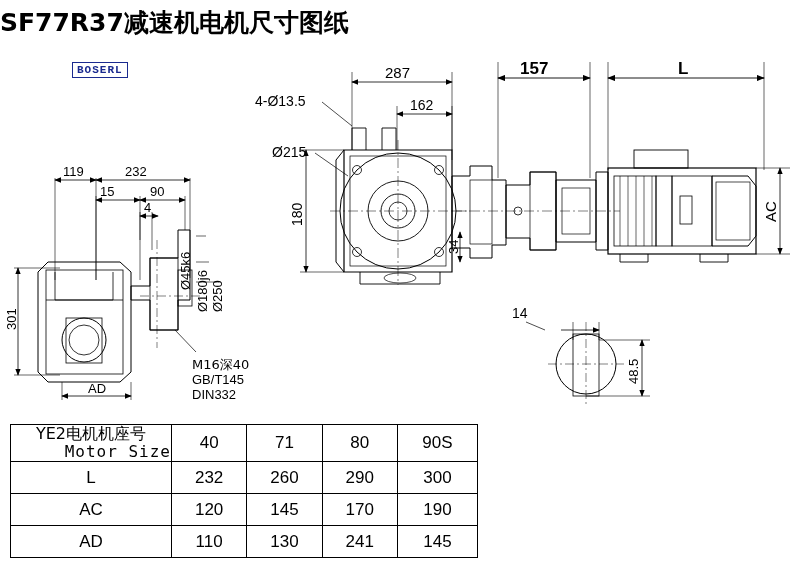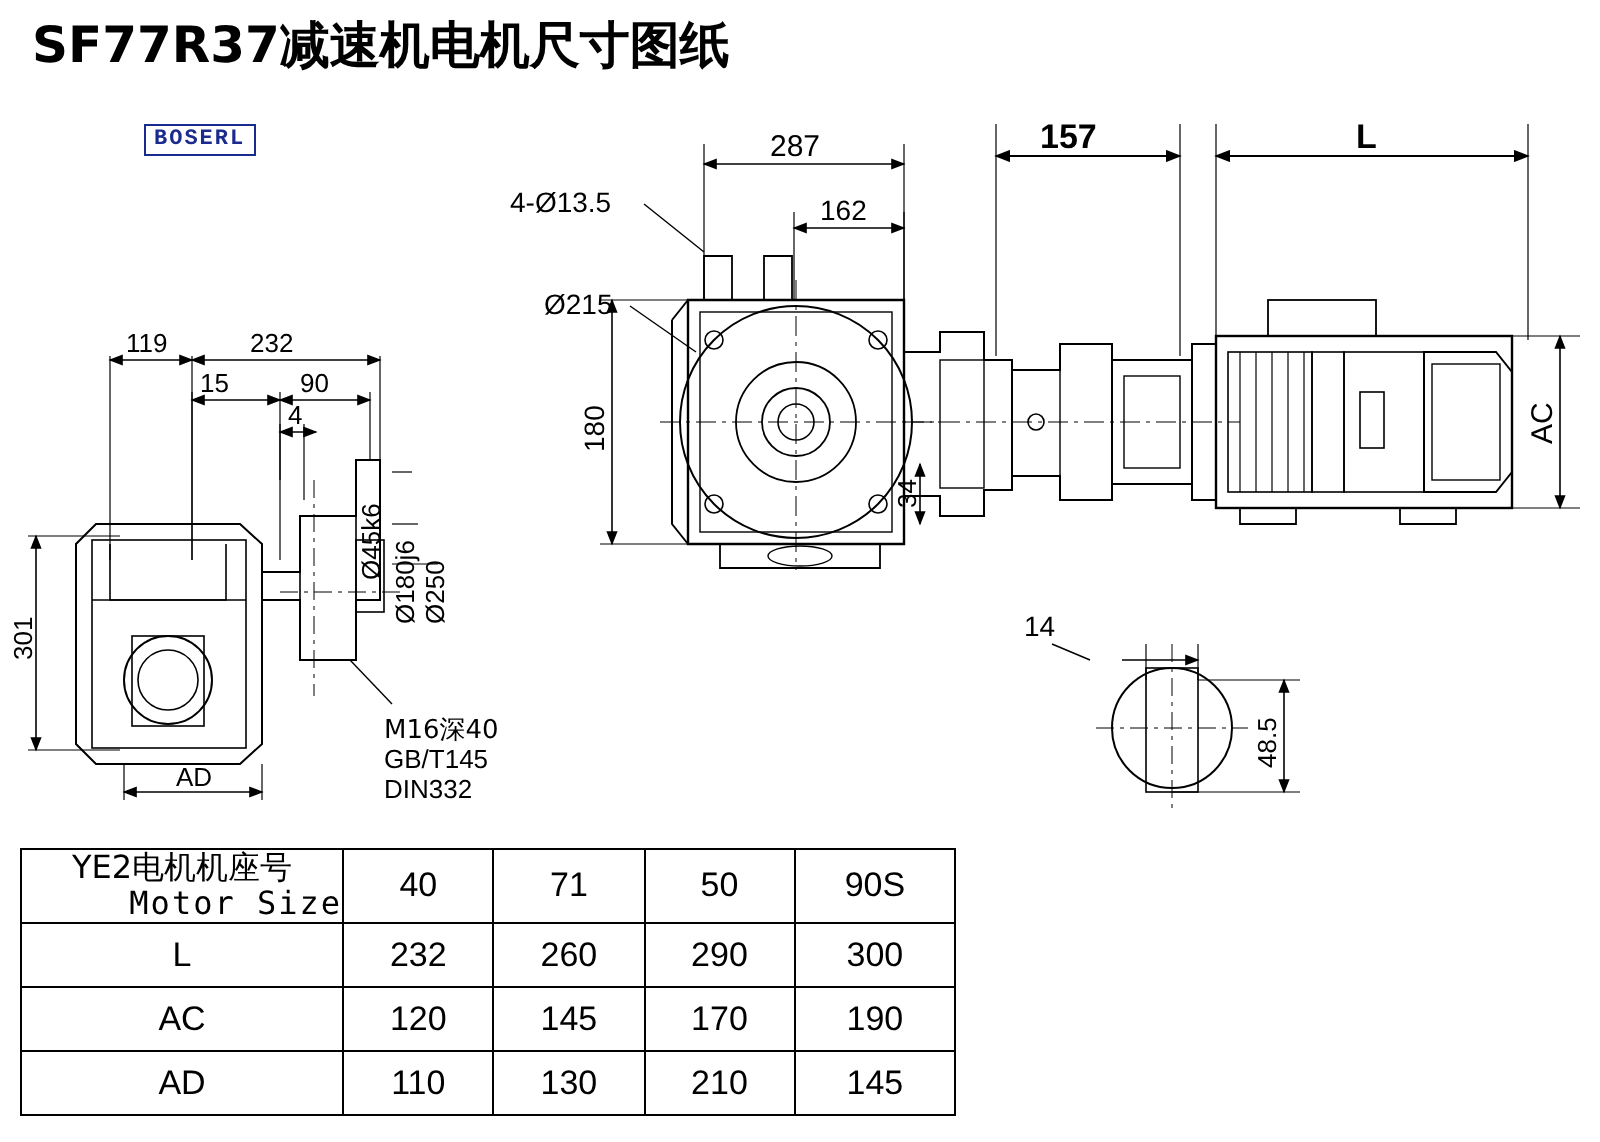--- a/index.html
+++ b/index.html
@@ -1,21 +1,21 @@
 <!DOCTYPE html>
 <html><head>
 <meta charset="utf-8">
 <style>
   html,body{margin:0;padding:0;}
   body{
     width:800px;height:571px;position:relative;background:#ffffff;
     font-family:"Liberation Sans", sans-serif;color:#000;overflow:hidden;
   }
   #title{
-    position:absolute;left:16px;top:6px;font-size:25px;font-weight:bold;
+    position:absolute;left:0;top:6px;font-size:25px;font-weight:bold;
     letter-spacing:0px;white-space:nowrap;
   }
   .logo{
     position:absolute;left:72px;top:62px;border:1px solid #1a2a8f;
     color:#1a2a8f;font-size:11px;font-weight:bold;padding:1px 4px;
     letter-spacing:1px;font-family:Liberation Mono, monospace;
   }
   svg{position:absolute;left:0;top:0;}
   
   #spec-table{
@@ -252,38 +252,38 @@
 
 <table id="spec-table">
   <tbody>
     <tr>
       <td class="label lbl2">
         <div class="cjk">YE2电机机座号</div>
         <div class="mono">Motor Size</div>
       </td>
       <td>40</td>
       <td>71</td>
-      <td>50</td>
+      <td>80</td>
       <td>90S</td>
     </tr>
     <tr>
       <td class="label">L</td>
       <td>232</td>
       <td>260</td>
       <td>290</td>
       <td>300</td>
     </tr>
     <tr>
       <td class="label">AC</td>
       <td>120</td>
       <td>145</td>
       <td>170</td>
       <td>190</td>
     </tr>
     <tr>
       <td class="label">AD</td>
       <td>110</td>
       <td>130</td>
-      <td>210</td>
+      <td>241</td>
       <td>145</td>
     </tr>
   </tbody>
 </table>
 
 </body></html>

